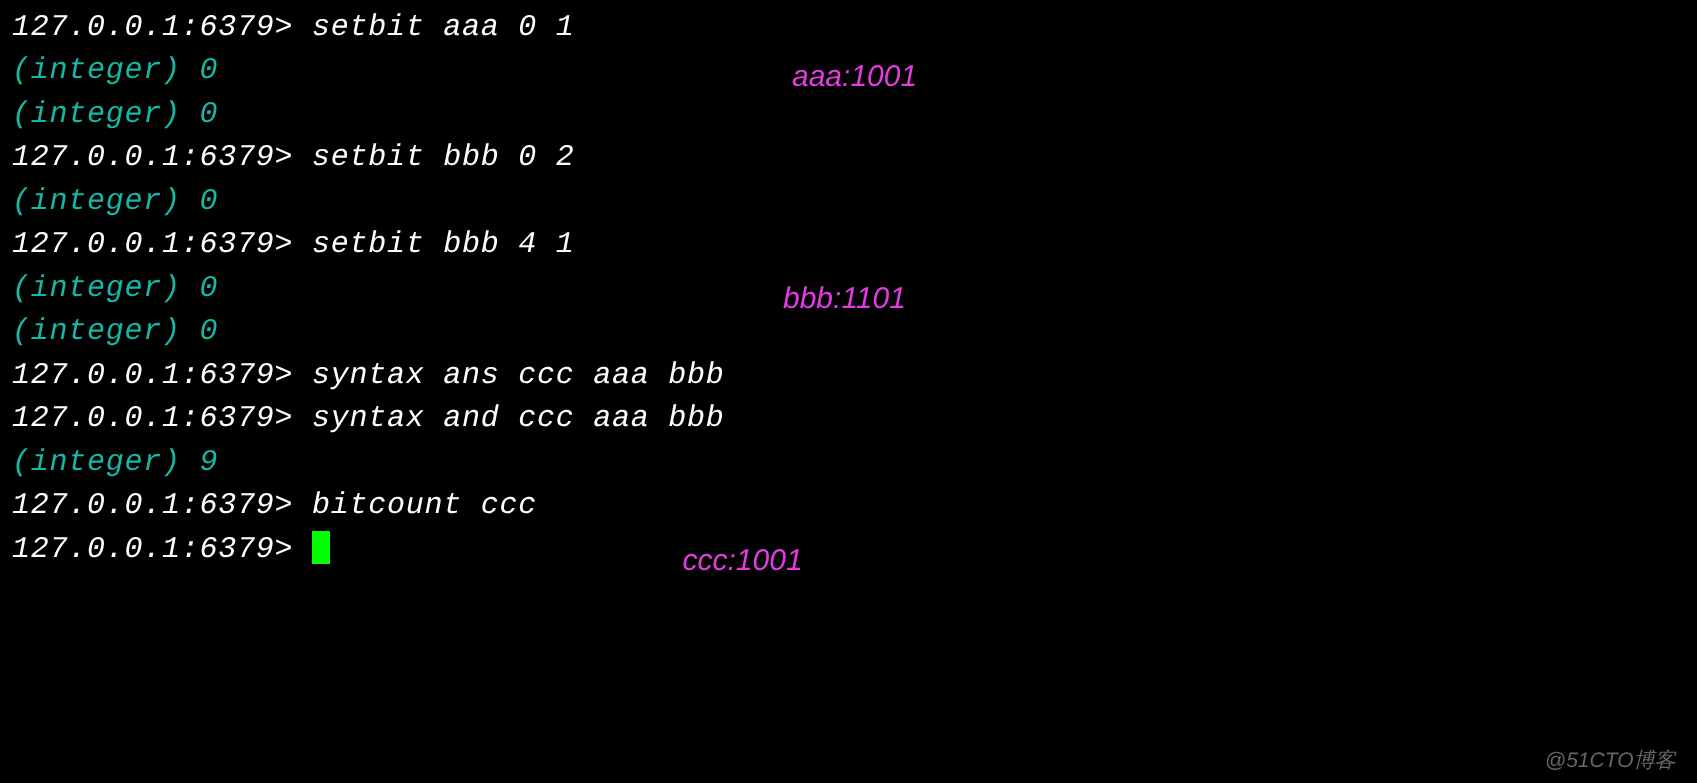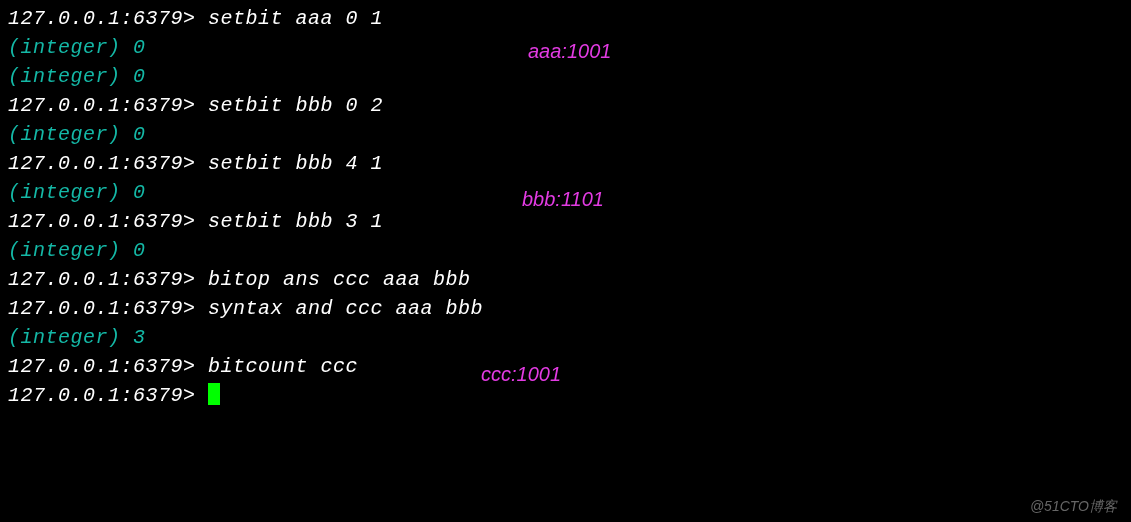--- a/index.html
+++ b/index.html
@@ -66,26 +66,25 @@
 <body>
 
 <div class="terminal">
   <div class="line"><span class="prompt">127.0.0.1:6379&gt; </span><span class="cmd">setbit aaa 0 1</span></div>
   <div class="line"><span class="resp">(integer) 0</span></div>
   <div class="line"><span class="resp">(integer) 0</span></div>
   <div class="line"><span class="prompt">127.0.0.1:6379&gt; </span><span class="cmd">setbit bbb 0 2</span></div>
   <div class="line"><span class="resp">(integer) 0</span></div>
   <div class="line"><span class="prompt">127.0.0.1:6379&gt; </span><span class="cmd">setbit bbb 4 1</span></div>
   <div class="line"><span class="resp">(integer) 0</span></div>
-  <div class="line"><span class="prompt">127.0.0.1:6379&gt; </span><span class="cmd">setbit bbb 3 1</span></div>
   <div class="line"><span class="resp">(integer) 0</span></div>
-  <div class="line"><span class="prompt">127.0.0.1:6379&gt; </span><span class="cmd">bitop ans ccc aaa bbb</span></div>
+  <div class="line"><span class="prompt">127.0.0.1:6379&gt; </span><span class="cmd">syntax ans ccc aaa bbb</span></div>
   <div class="line"><span class="prompt">127.0.0.1:6379&gt; </span><span class="cmd">syntax and ccc aaa bbb</span></div>
-  <div class="line"><span class="resp">(integer) 3</span></div>
+  <div class="line"><span class="resp">(integer) 9</span></div>
   <div class="line"><span class="prompt">127.0.0.1:6379&gt; </span><span class="cmd">bitcount ccc</span></div>
   <div class="line"><span class="prompt">127.0.0.1:6379&gt; </span><span class="cmd"></span><span class="cursor"></span></div>
 </div>
 
 <div class="annotation" style="left:528px; top:40px;">aaa:1001</div>
 <div class="annotation" style="left:522px; top:188px;">bbb:1101</div>
-<div class="annotation" style="left:481px; top:363px;">ccc:1001</div>
+<div class="annotation" style="left:455px; top:363px;">ccc:1001</div>
 
 <div class="watermark">@51CTO博客</div>
 
 </body></html>

